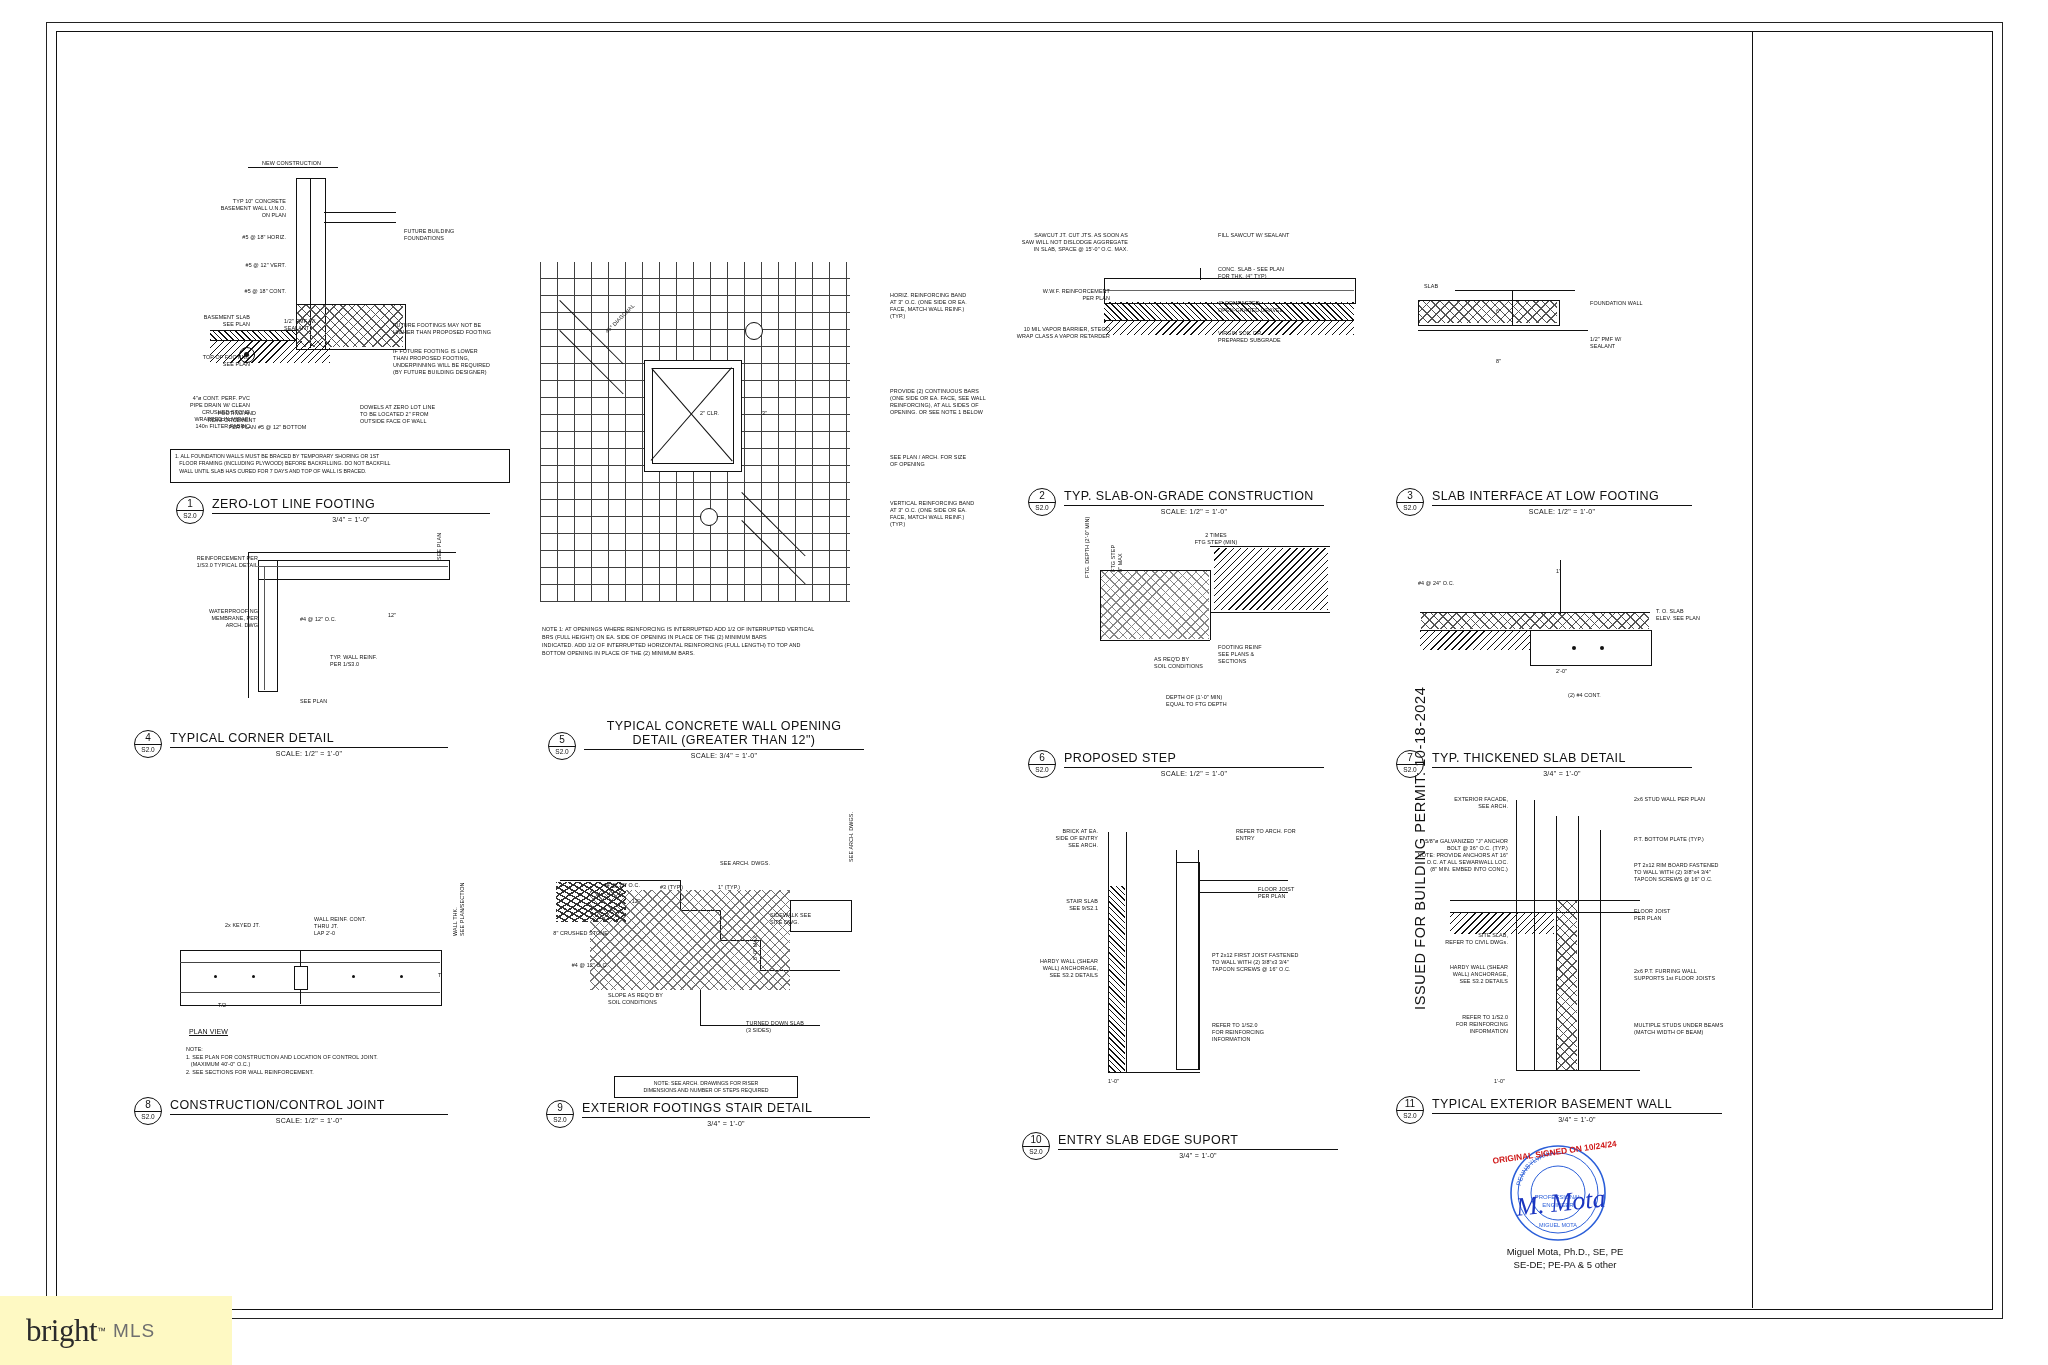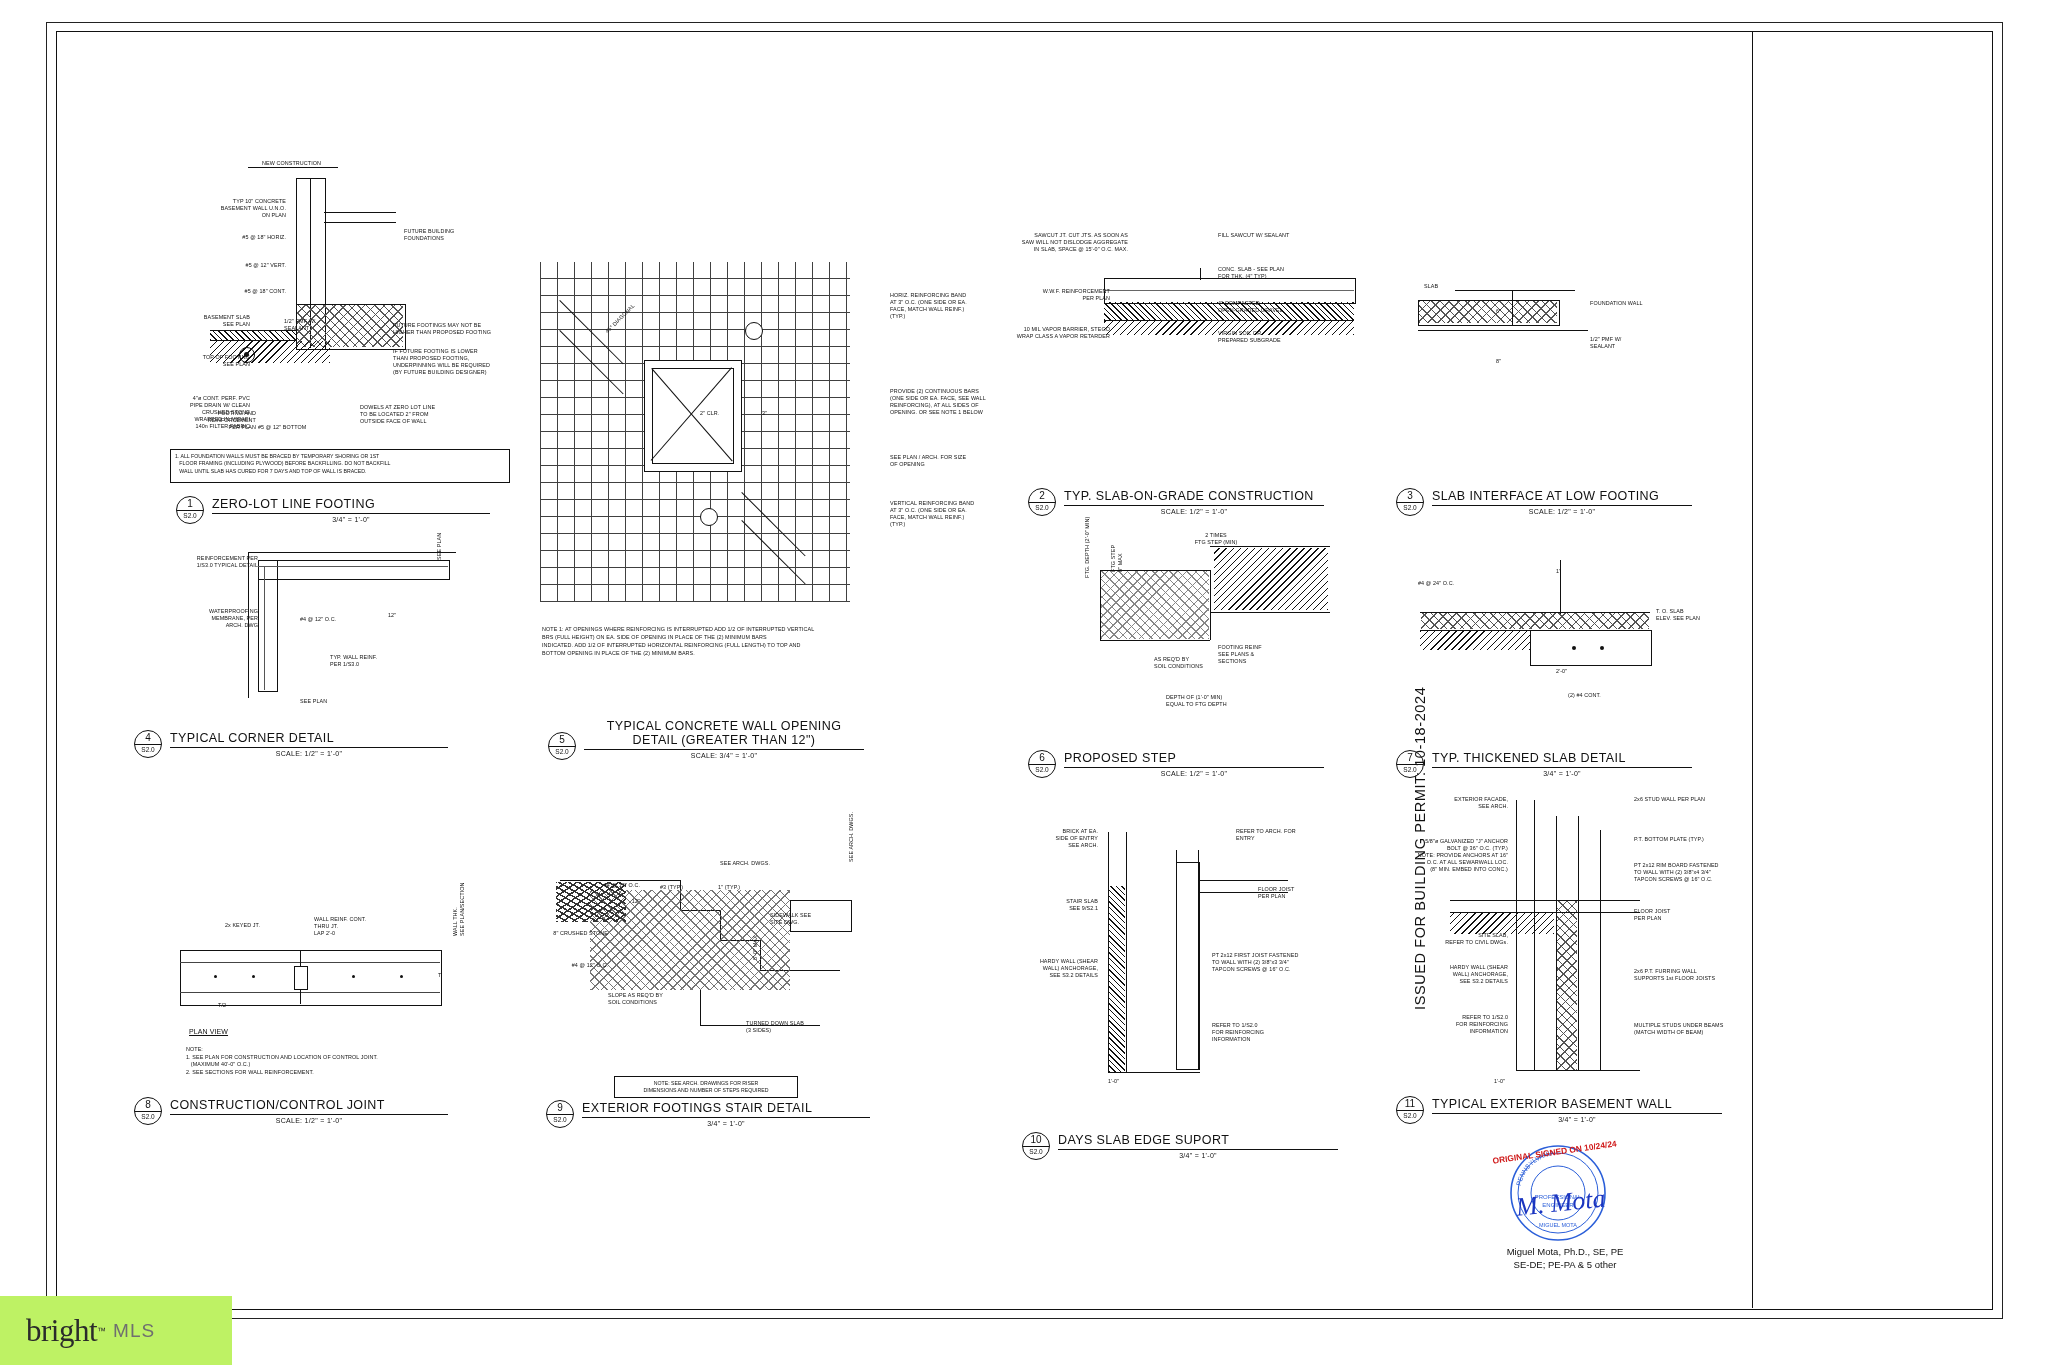--- a/index.html
+++ b/index.html
@@ -15,21 +15,21 @@
   .titleblock{position:absolute;left:1752px;top:31px;width:239px;height:1277px;border-left:1px solid #111;}
   .issued-vert{position:absolute;left:1412px;top:1010px;transform:rotate(-90deg);transform-origin:left top;font-size:14.5px;letter-spacing:.6px;color:#111;white-space:nowrap;}
 
   
   .seal{position:absolute;left:1508px;top:1143px;width:100px;height:100px;}
   .seal-txt{position:absolute;left:1480px;top:1245px;width:170px;text-align:center;font-size:9.5px;color:#111;line-height:13px;}
   .orig-signed{position:absolute;left:1492px;top:1147px;font-size:8.4px;font-weight:bold;color:#d01a1a;transform:rotate(-8deg);white-space:nowrap;}
   .sig-scribble{position:absolute;left:1516px;top:1188px;font-size:26px;color:#1b35c0;font-family:"Liberation Serif",serif;font-style:italic;transform:rotate(-6deg);}
 
   
-  .wm{position:absolute;left:0px;top:1296px;width:232px;height:69px;background:#bef264;display:flex;align-items:center;padding-left:26px;box-sizing:border-box;}
+  .wm{position:absolute;left:0px;top:1296px;width:232px;height:69px;background:#fef9c3;display:flex;align-items:center;padding-left:26px;box-sizing:border-box;}
   .wm .b1{font-size:31px;color:#2b2b2b;font-family:"Liberation Serif",serif;letter-spacing:-.5px;}
   .wm .tm{font-size:9px;vertical-align:super;color:#2b2b2b;}
   .wm .b2{font-size:19px;color:#6f6f6f;margin-left:7px;letter-spacing:1px;}
 
   
   .detail{position:absolute;}
   .dtitle{position:absolute;display:flex;align-items:flex-start;}
   .bub{width:26px;height:26px;border-radius:50%;border:1px solid #111;position:relative;flex:0 0 auto;}
   .bub .n{position:absolute;left:0;top:1px;width:26px;text-align:center;font-size:10px;color:#111;}
   .bub .s{position:absolute;left:0;top:13px;width:26px;text-align:center;font-size:6.5px;color:#111;border-top:1px solid #111;padding-top:1px;}
@@ -471,21 +471,21 @@
 FOR REINFORCING
 INFORMATION</div>
     <div class="lbl" style="left:1108px;top:1078px;">1'-0"</div>
 
     <div class="dtitle" style="left:1022px;top:1132px;width:320px;">
       <div class="bub">
         <div class="n">10</div>
         <div class="s">S2.0</div>
       </div>
       <div class="dt-text" style="width:280px;">
-        <div class="dt-name">DAYS SLAB EDGE SUPORT</div>
+        <div class="dt-name">ENTRY SLAB EDGE SUPORT</div>
         <div class="dt-rule"></div>
         <div class="dt-scale">3/4" = 1'-0"</div>
       </div>
     </div>
   </div>
 
   <div class="detail">
     <div class="ln v" style="left:1516px;top:800px;height:270px;"></div>
     <div class="ln v" style="left:1534px;top:800px;height:270px;"></div>
     <div class="ln v" style="left:1556px;top:816px;height:254px;"></div>

